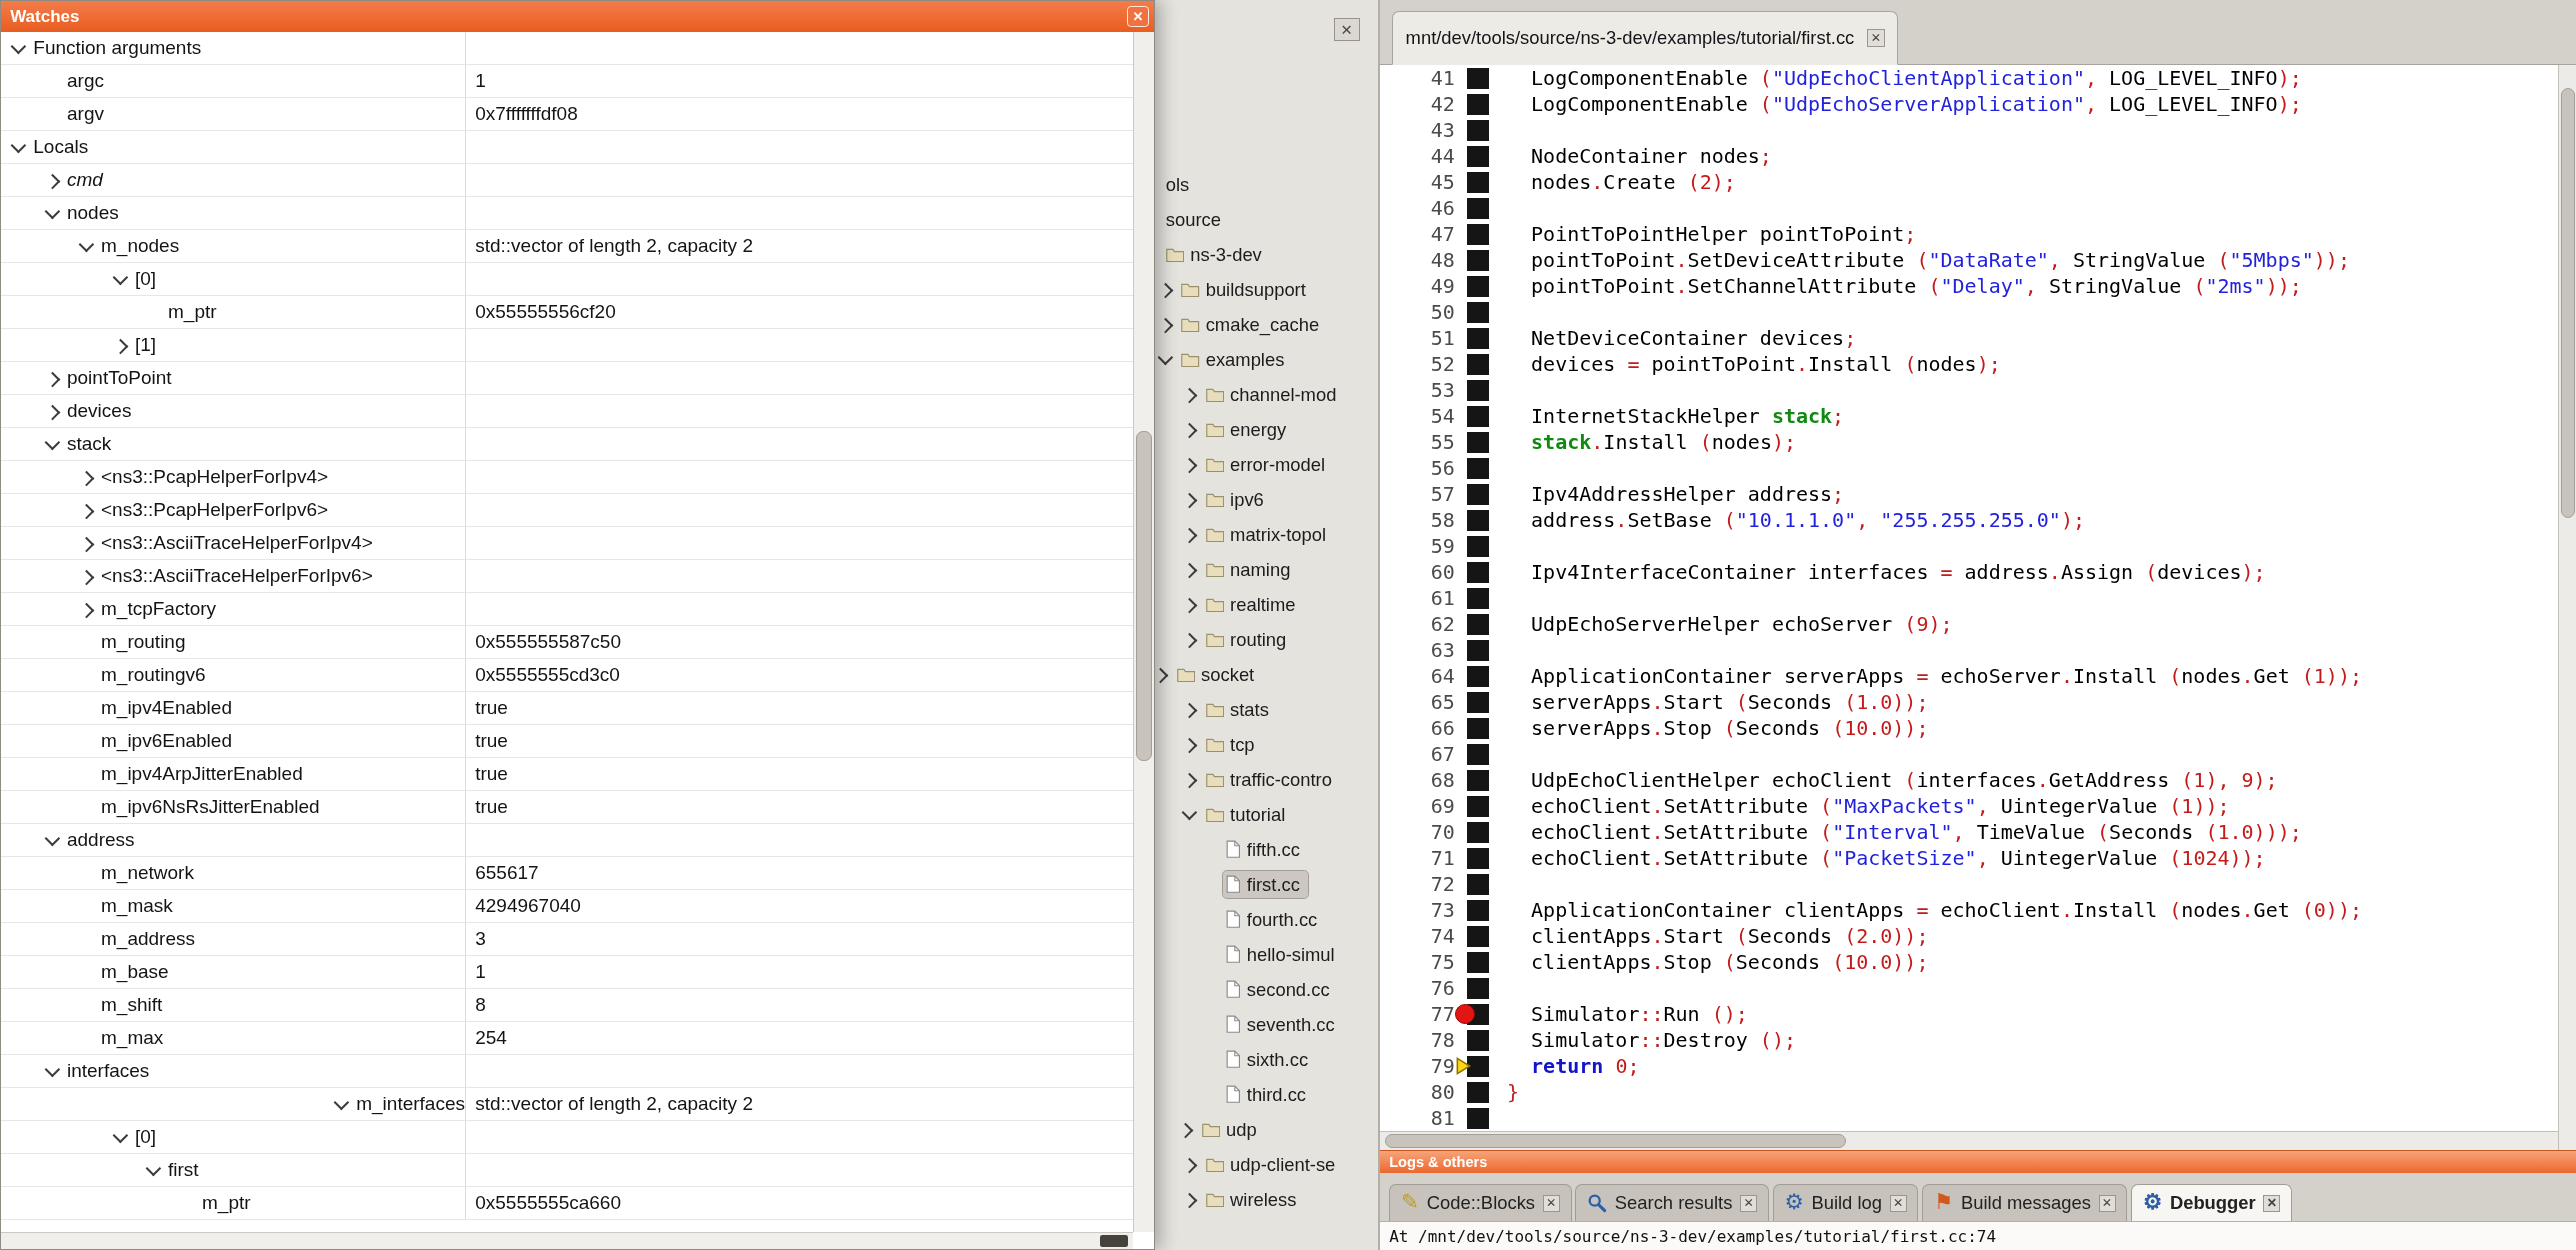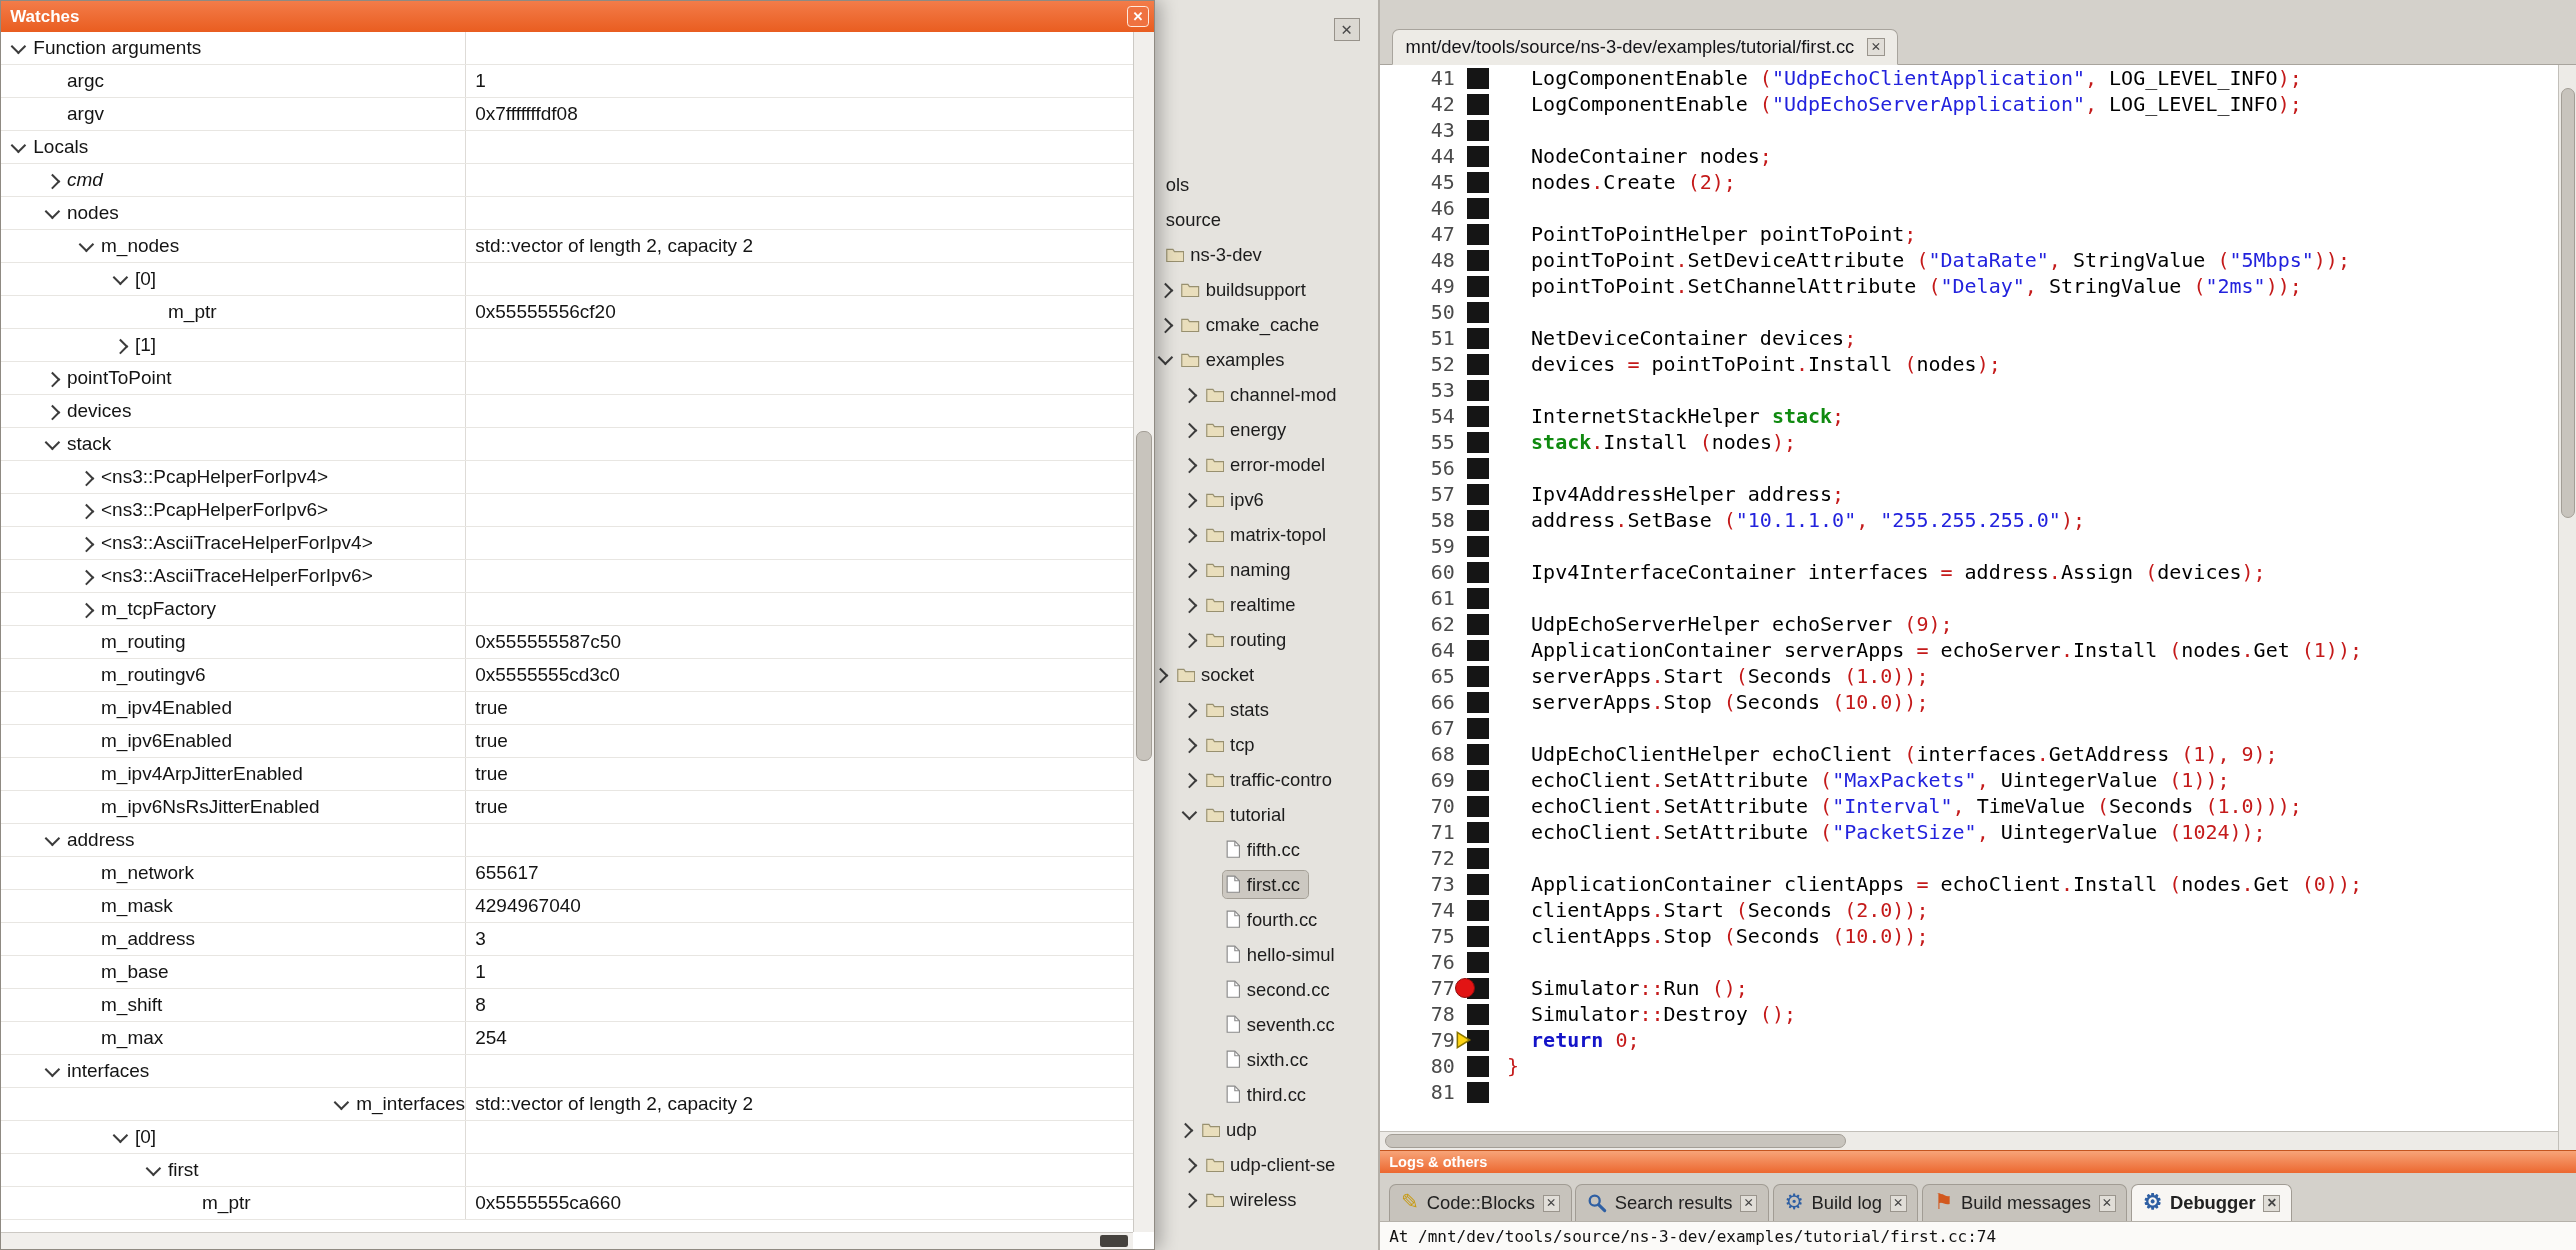--- a/index.html
+++ b/index.html
@@ -26,21 +26,21 @@
 
   
   .chev { width:10.8px; height:10.8px; display:inline-block; flex:none;
           border-right:2.3px solid #3c3c3c; border-bottom:2.3px solid #3c3c3c; }
   .chev.open   { transform:rotate(45deg)  translate(-1.5px,-1.5px); }
   .chev.closed { transform:rotate(-45deg) translate(-0.8px, 0.8px); }
 
   
   #editor { position:absolute; left:1380px; top:0; right:0; height:1150px; background:#ffffff; }
   #tabbar { position:relative; height:65px; background:#d4d1cb; border-bottom:0.8px solid #a8a49d; }
-  #etab { position:absolute; left:12.3px; bottom:-0.8px; height:36px; padding:0 12.3px;
+  #etab { position:absolute; left:12.3px; bottom:-0.8px; height:54px; padding:0 12.3px;
           background:#edebe6; border:0.8px solid #a8a49d; border-bottom:0.8px solid #edebe6;
           border-radius:7px 7px 0 0; display:flex; align-items:center; gap:12.3px;
           font-size:18.4px; color:#141419; }
   .xbox { width:18.4px; height:18.4px; background:#e1ded8; border:0.8px solid #9a958d;
           color:#444; font-size:12.3px; display:inline-flex; align-items:center;
           justify-content:center; flex:none; }
   #code { position:absolute; top:65px; left:0; right:17.7px; bottom:19px; overflow:hidden; }
   .cl { display:flex; align-items:center; height:26px; position:relative; white-space:pre; }
   .ln { width:84px; flex:none; text-align:right; padding-right:9.2px;
         font-family:"DejaVu Sans Mono", monospace; font-size:20px; color:#4b4b4b; }
@@ -462,20 +462,21 @@
         <div class="cl"><span class="ln">53</span><span class="gut"></span><span class="ct"></span></div>
         <div class="cl"><span class="ln">54</span><span class="gut"></span><span class="ct"><span class="tk-p">  InternetStackHelper </span><span class="tk-g">stack</span><span class="tk-o">;</span></span></div>
         <div class="cl"><span class="ln">55</span><span class="gut"></span><span class="ct"><span class="tk-p">  </span><span class="tk-g">stack</span><span class="tk-o">.</span><span class="tk-p">Install </span><span class="tk-o">(</span><span class="tk-p">nodes</span><span class="tk-o">);</span></span></div>
         <div class="cl"><span class="ln">56</span><span class="gut"></span><span class="ct"></span></div>
         <div class="cl"><span class="ln">57</span><span class="gut"></span><span class="ct"><span class="tk-p">  Ipv4AddressHelper address</span><span class="tk-o">;</span></span></div>
         <div class="cl"><span class="ln">58</span><span class="gut"></span><span class="ct"><span class="tk-p">  address</span><span class="tk-o">.</span><span class="tk-p">SetBase </span><span class="tk-o">(</span><span class="tk-s">"10.1.1.0"</span><span class="tk-o">, </span><span class="tk-s">"255.255.255.0"</span><span class="tk-o">);</span></span></div>
         <div class="cl"><span class="ln">59</span><span class="gut"></span><span class="ct"></span></div>
         <div class="cl"><span class="ln">60</span><span class="gut"></span><span class="ct"><span class="tk-p">  Ipv4InterfaceContainer interfaces </span><span class="tk-o">= </span><span class="tk-p">address</span><span class="tk-o">.</span><span class="tk-p">Assign </span><span class="tk-o">(</span><span class="tk-p">devices</span><span class="tk-o">);</span></span></div>
         <div class="cl"><span class="ln">61</span><span class="gut"></span><span class="ct"></span></div>
         <div class="cl"><span class="ln">62</span><span class="gut"></span><span class="ct"><span class="tk-p">  UdpEchoServerHelper echoServer </span><span class="tk-o">(9);</span></span></div>
+        <div class="cl"><span class="ln">63</span><span class="gut"></span><span class="ct"></span></div>
         <div class="cl"><span class="ln">64</span><span class="gut"></span><span class="ct"><span class="tk-p">  ApplicationContainer serverApps </span><span class="tk-o">= </span><span class="tk-p">echoServer</span><span class="tk-o">.</span><span class="tk-p">Install </span><span class="tk-o">(</span><span class="tk-p">nodes</span><span class="tk-o">.</span><span class="tk-p">Get </span><span class="tk-o">(1));</span></span></div>
         <div class="cl"><span class="ln">65</span><span class="gut"></span><span class="ct"><span class="tk-p">  serverApps</span><span class="tk-o">.</span><span class="tk-p">Start </span><span class="tk-o">(</span><span class="tk-p">Seconds </span><span class="tk-o">(1.0));</span></span></div>
         <div class="cl"><span class="ln">66</span><span class="gut"></span><span class="ct"><span class="tk-p">  serverApps</span><span class="tk-o">.</span><span class="tk-p">Stop </span><span class="tk-o">(</span><span class="tk-p">Seconds </span><span class="tk-o">(10.0));</span></span></div>
         <div class="cl"><span class="ln">67</span><span class="gut"></span><span class="ct"></span></div>
         <div class="cl"><span class="ln">68</span><span class="gut"></span><span class="ct"><span class="tk-p">  UdpEchoClientHelper echoClient </span><span class="tk-o">(</span><span class="tk-p">interfaces</span><span class="tk-o">.</span><span class="tk-p">GetAddress </span><span class="tk-o">(1), 9);</span></span></div>
         <div class="cl"><span class="ln">69</span><span class="gut"></span><span class="ct"><span class="tk-p">  echoClient</span><span class="tk-o">.</span><span class="tk-p">SetAttribute </span><span class="tk-o">(</span><span class="tk-s">"MaxPackets"</span><span class="tk-o">, </span><span class="tk-p">UintegerValue </span><span class="tk-o">(1));</span></span></div>
         <div class="cl"><span class="ln">70</span><span class="gut"></span><span class="ct"><span class="tk-p">  echoClient</span><span class="tk-o">.</span><span class="tk-p">SetAttribute </span><span class="tk-o">(</span><span class="tk-s">"Interval"</span><span class="tk-o">, </span><span class="tk-p">TimeValue </span><span class="tk-o">(</span><span class="tk-p">Seconds </span><span class="tk-o">(1.0)));</span></span></div>
         <div class="cl"><span class="ln">71</span><span class="gut"></span><span class="ct"><span class="tk-p">  echoClient</span><span class="tk-o">.</span><span class="tk-p">SetAttribute </span><span class="tk-o">(</span><span class="tk-s">"PacketSize"</span><span class="tk-o">, </span><span class="tk-p">UintegerValue </span><span class="tk-o">(1024));</span></span></div>
         <div class="cl"><span class="ln">72</span><span class="gut"></span><span class="ct"></span></div>
         <div class="cl"><span class="ln">73</span><span class="gut"></span><span class="ct"><span class="tk-p">  ApplicationContainer clientApps </span><span class="tk-o">= </span><span class="tk-p">echoClient</span><span class="tk-o">.</span><span class="tk-p">Install </span><span class="tk-o">(</span><span class="tk-p">nodes</span><span class="tk-o">.</span><span class="tk-p">Get </span><span class="tk-o">(0));</span></span></div>

